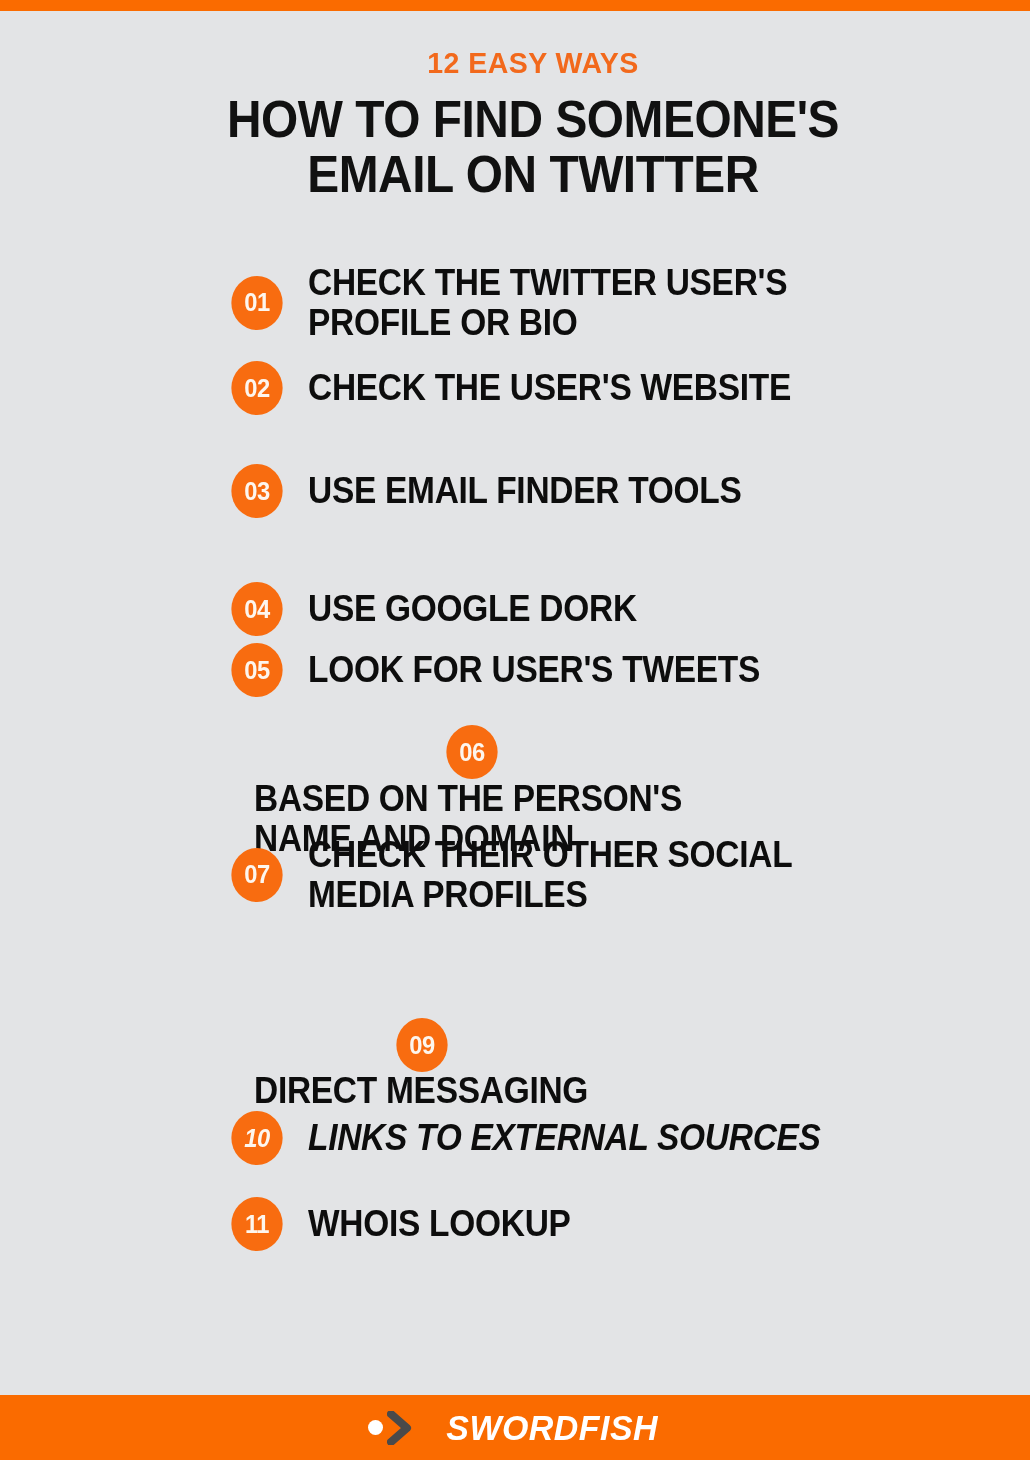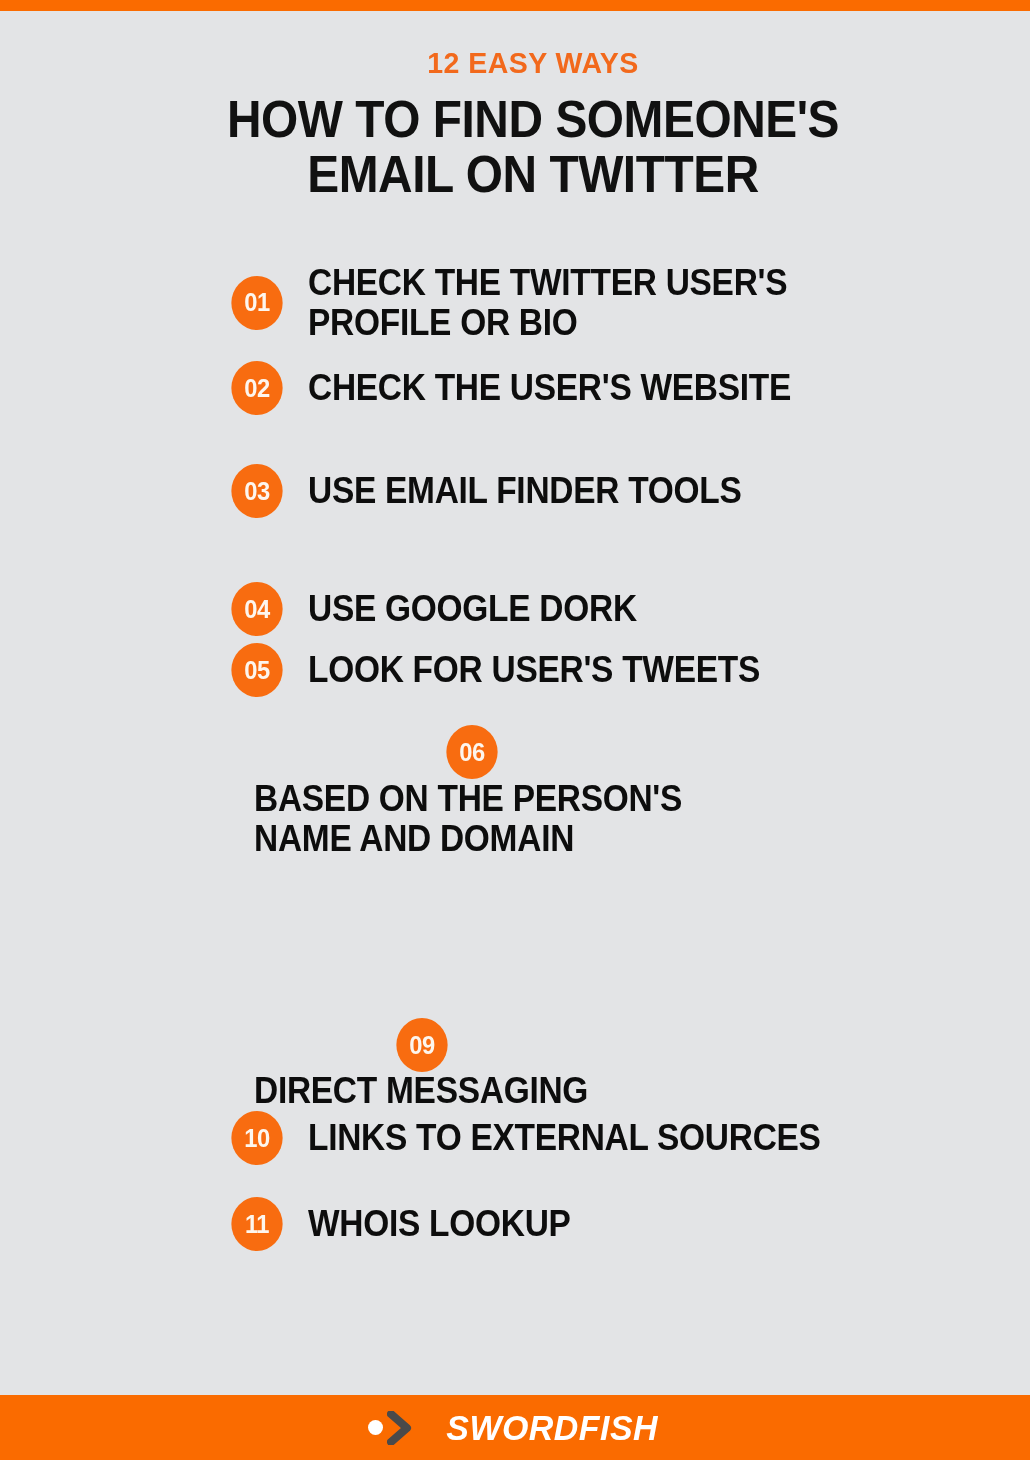--- a/index.html
+++ b/index.html
@@ -180,25 +180,30 @@
     </div>
     <div class="item" style="top: 377px; margin-top: 26px;">
       <div class="badge">05</div>
       <div class="item-text">LOOK FOR USER'S TWEETS</div>
     </div>
     <div class="item two-line" style="top: 485px; flex-direction: column;">
       <div class="badge">06</div>
       <div class="item-text">BASED ON THE PERSON'S
 NAME AND DOMAIN</div>
     </div>
+    <div class="item two-line" style="top: 595px;">
+      <div class="badge">07</div>
+      <div class="item-text">CHECK THEIR OTHER SOCIAL
+MEDIA PROFILES</div>
+    </div>
     <div class="item" style="top: 778px; flex-direction: column;">
       <div class="badge">09</div>
       <div class="item-text">DIRECT MESSAGING</div>
     </div>
-    <div class="item" style="top: 871px;">
+    <div class="item" style="top: 871px; font-style: italic;">
       <div class="badge">10</div>
       <div class="item-text">LINKS TO EXTERNAL SOURCES</div>
     </div>
     <div class="item" style="top: 957px;">
       <div class="badge">11</div>
       <div class="item-text">WHOIS LOOKUP</div>
     </div>
   </div>
 
 <div class="bar-bottom">

